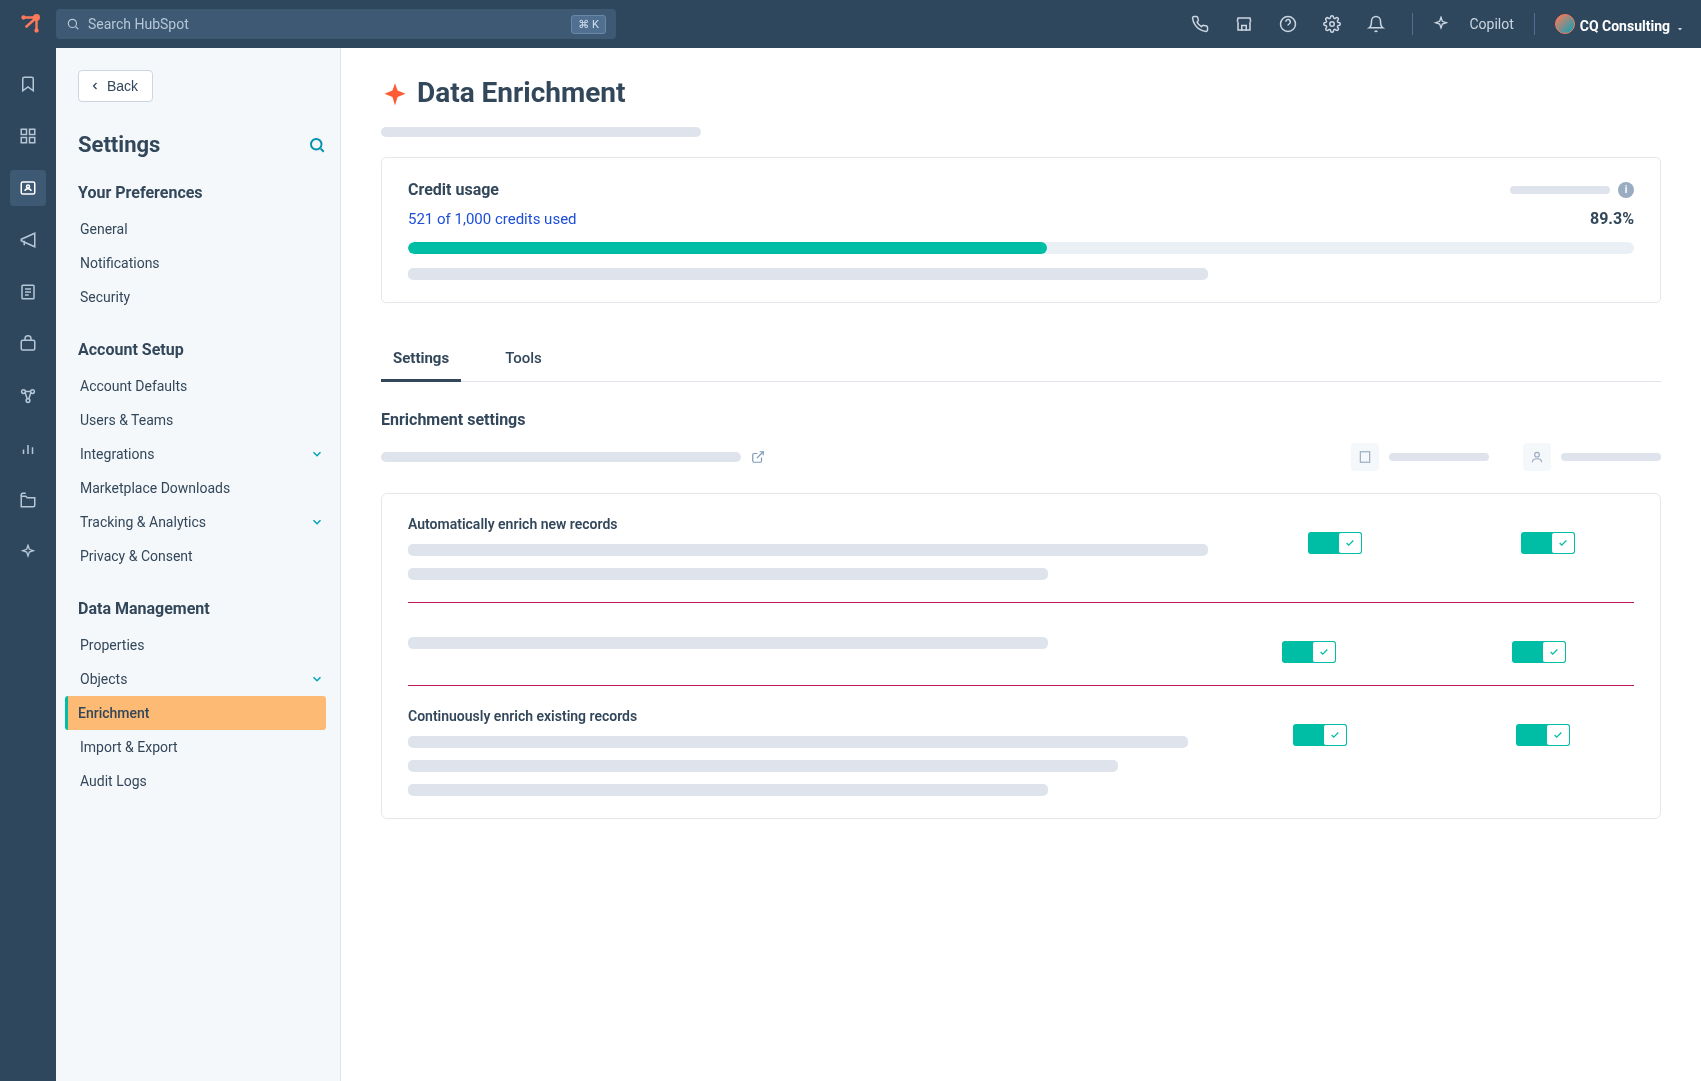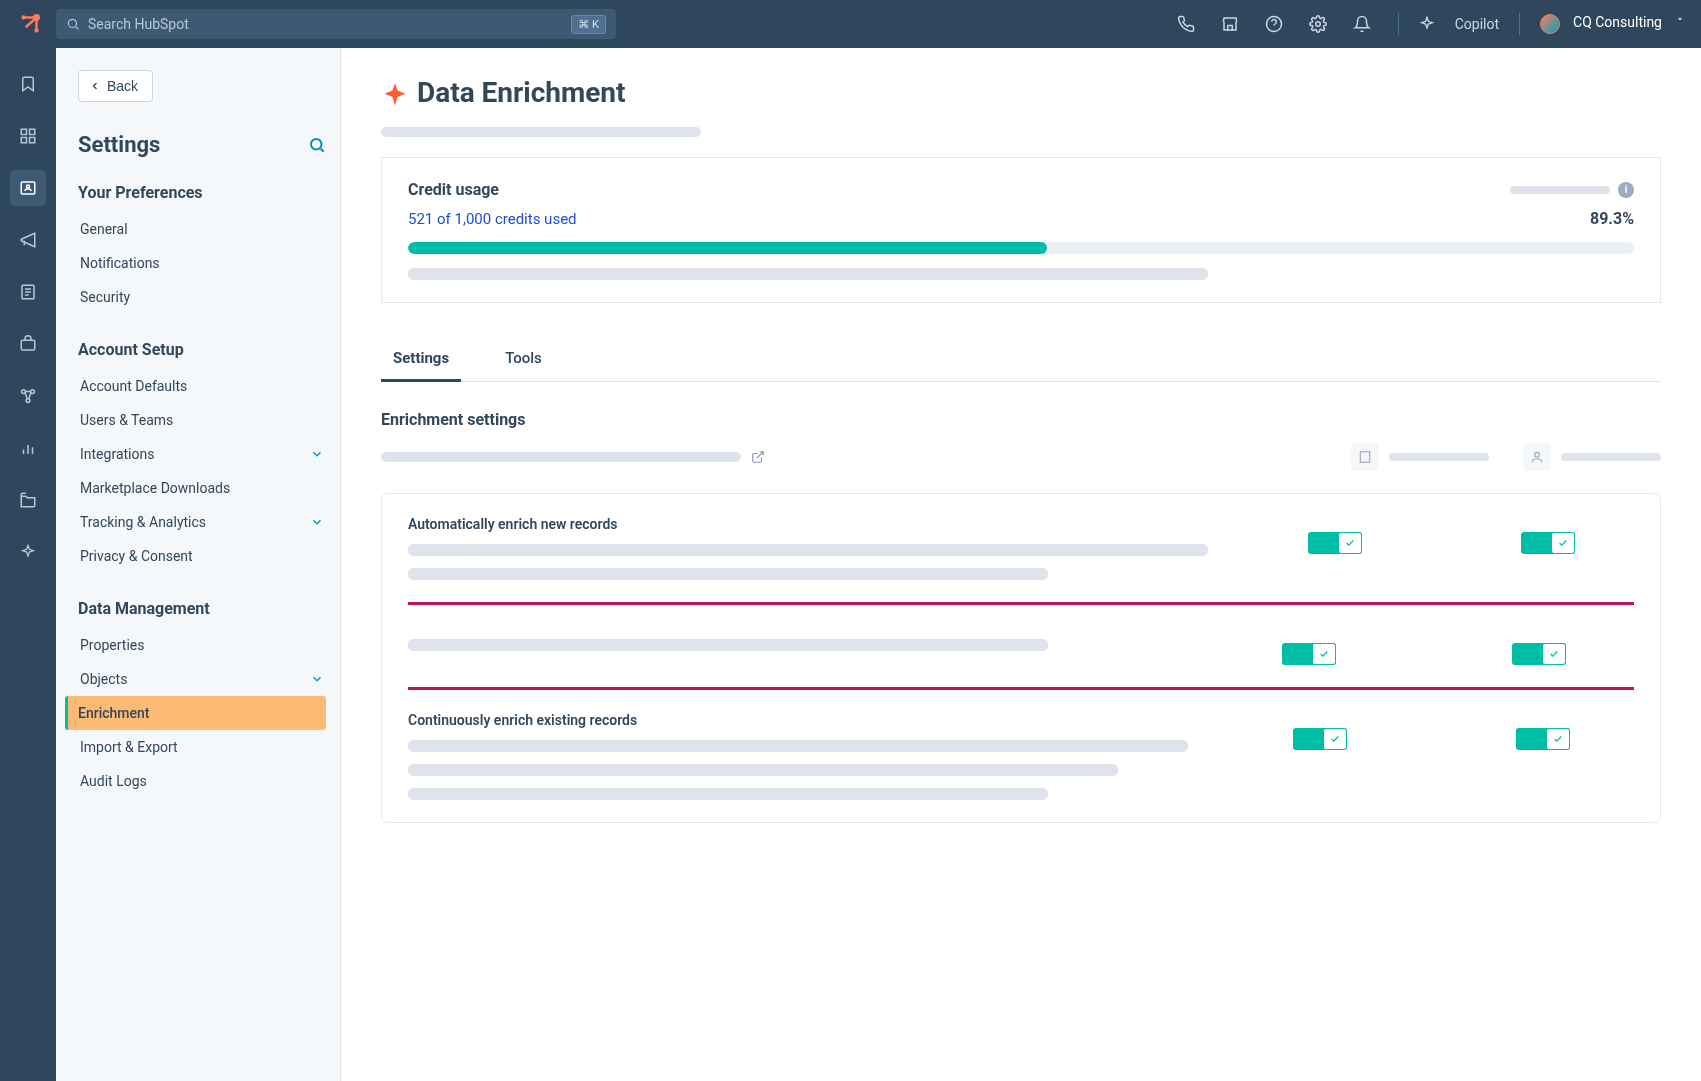--- a/index.html
+++ b/index.html
@@ -8,21 +8,21 @@
 
 
 .topnav { height: 48px; background: #2e475d; display: flex; align-items: center; padding: 0 16px; gap: 12px; }
 .logo { width: 28px; height: 28px; display: flex; align-items: center; justify-content: center; }
 .search-box { flex: 0 0 560px; height: 30px; background: #3e5974; border-radius: 4px; display: flex; align-items: center; padding: 0 10px; gap: 8px; color: #b6c7d6; font-size: 14px; }
 .search-box .kbd { margin-left: auto; background: #516f90; border-radius: 3px; padding: 2px 6px; font-size: 11px; color: #cfe0ee; border: 1px solid #6a89a8; }
 .top-spacer { flex: 1; }
 .top-icon { width: 32px; height: 32px; display: flex; align-items: center; justify-content: center; color: #cbd6e2; cursor: pointer; border-radius: 3px; }
 .top-sep { width: 1px; height: 22px; background: #516f90; margin: 0 8px; }
 .copilot { display: flex; align-items: center; gap: 20px; color: #cbd6e2; font-size: 14px; }
-.account { display: flex; align-items: flex-start; gap: 13px; color: #fff; font-size: 14px; cursor: pointer; }
+.account { display: flex; align-items: flex-end; gap: 5px; color: #fff; font-size: 14px; cursor: pointer; font-weight: bold; }
 .avatar { width: 20px; height: 20px; border-radius: 50%; background: linear-gradient(135deg, #ff7a59, #00a4bd); border: 1px solid #ff7a59; }
 
 
 .body { display: flex; flex: 1; min-height: 0; }
 .iconrail { width: 56px; background: #2e475d; display: flex; flex-direction: column; align-items: center; padding-top: 18px; gap: 16px; }
 .rail-icon { width: 36px; height: 36px; display: flex; align-items: center; justify-content: center; color: #b6c7d6; border-radius: 4px; cursor: pointer; }
 .rail-icon.active { background: #3e5974; color: #fff; }
 
 .sidebar { width: 285px; background: #f5f8fa; border-right: 1px solid #dfe3eb; padding: 22px 14px 22px 22px; overflow-y: auto; }
 .back-btn { display: inline-flex; align-items: center; gap: 6px; border: 1px solid #cbd6e2; background: #fff; padding: 7px 14px 7px 10px; border-radius: 4px; color: #33475b; font-size: 14px; font-weight: 500; cursor: pointer; }
@@ -34,21 +34,21 @@
 .nav-item.chev .chev { color: #00a4bd; }
 .nav-item.active { background: #fdba74; border-left: 3px solid #00bda5; color: #33475b; font-weight: 500; padding-left: 10px; margin-left: -13px; }
 
 .content { flex: 1; background: #fff; padding: 28px 40px 40px 40px; overflow-y: auto; }
 .page-header { display: flex; align-items: center; gap: 12px; }
 .sparkle { width: 24px; height: 24px; }
 .page-title { font-size: 28px; font-weight: 700; color: #33475b; }
 .skel { height: 10px; background: #dfe3eb; border-radius: 5px; }
 .header-skel { width: 320px; margin-top: 18px; }
 
-.card { border: 1px solid #e4e8ed; border-radius: 0; padding: 22px 26px; margin-top: 20px; }
+.card { border: 1px solid #e4e8ed; border-radius: 5px; padding: 22px 26px; margin-top: 20px; }
 .card-title { font-size: 16px; font-weight: 700; color: #33475b; }
 .credit-row { display: flex; align-items: center; justify-content: space-between; margin-top: 10px; }
 .credit-info-right { display: flex; align-items: center; gap: 8px; }
 .credit-text { font-size: 15px; color: #1d4ed8; }
 .credit-pct { font-size: 16px; font-weight: 700; }
 .progress { height: 12px; background: #eaf0f6; border-radius: 6px; margin-top: 14px; overflow: hidden; }
 .progress-fill { height: 100%; background: #00bda5; border-radius: 6px; }
 .under-skel { width: 800px; margin-top: 14px; height: 12px; }
 
 .tabs { display: flex; gap: 32px; border-bottom: 1px solid #dfe3eb; margin-top: 32px; }
@@ -58,21 +58,21 @@
 
 .section-title { font-size: 16px; font-weight: 700; margin-top: 28px; }
 .section-sub { display: flex; align-items: center; gap: 10px; margin-top: 14px; justify-content: space-between; }
 .section-sub .left { display: flex; align-items: center; gap: 10px; }
 .ext-icon { color: #7c98b6; cursor: pointer; }
 .legend-items { display: flex; gap: 34px; align-items: center; }
 .legend-item { display: flex; align-items: center; gap: 10px; }
 .legend-ico { width: 28px; height: 28px; border-radius: 4px; background: #f5f8fa; display: flex; align-items: center; justify-content: center; color: #99acc2; }
 
 .settings-card { border: 1px solid #e4e8ed; border-radius: 6px; margin-top: 22px; padding: 0 26px; }
-.setting { padding: 22px 0; border-bottom: 3px solid #be185d; display: flex; gap: 40px; }
+.setting { padding: 22px 0; border-bottom: 1px solid #be185d; display: flex; gap: 40px; }
 .setting:last-child { border-bottom: none; }
 .setting-desc { flex: 1; }
 .setting-title { font-size: 14px; font-weight: 600; color: #33475b; }
 .toggle-col { width: 190px; display: flex; align-items: flex-start; justify-content: center; padding-top: 16px; }
 .toggle { width: 54px; height: 22px; background: #00bda5; border-radius: 3px; display: flex; align-items: center; position: relative; cursor: pointer; }
 .toggle .handle { width: 24px; height: 22px; background: #fff; border: 1px solid #00bda5; border-radius: 3px; position: absolute; right: 0; display: flex; align-items: center; justify-content: center; color: #00bda5; }
 .skel-row { display: flex; flex-direction: column; gap: 12px; margin-top: 12px; }
 .info-ico { width: 16px; height: 16px; border-radius: 50%; background: #99acc2; color: #fff; display: inline-flex; align-items: center; justify-content: center; font-size: 10px; font-weight: 700; }
 svg { display: block; }
 </style>

